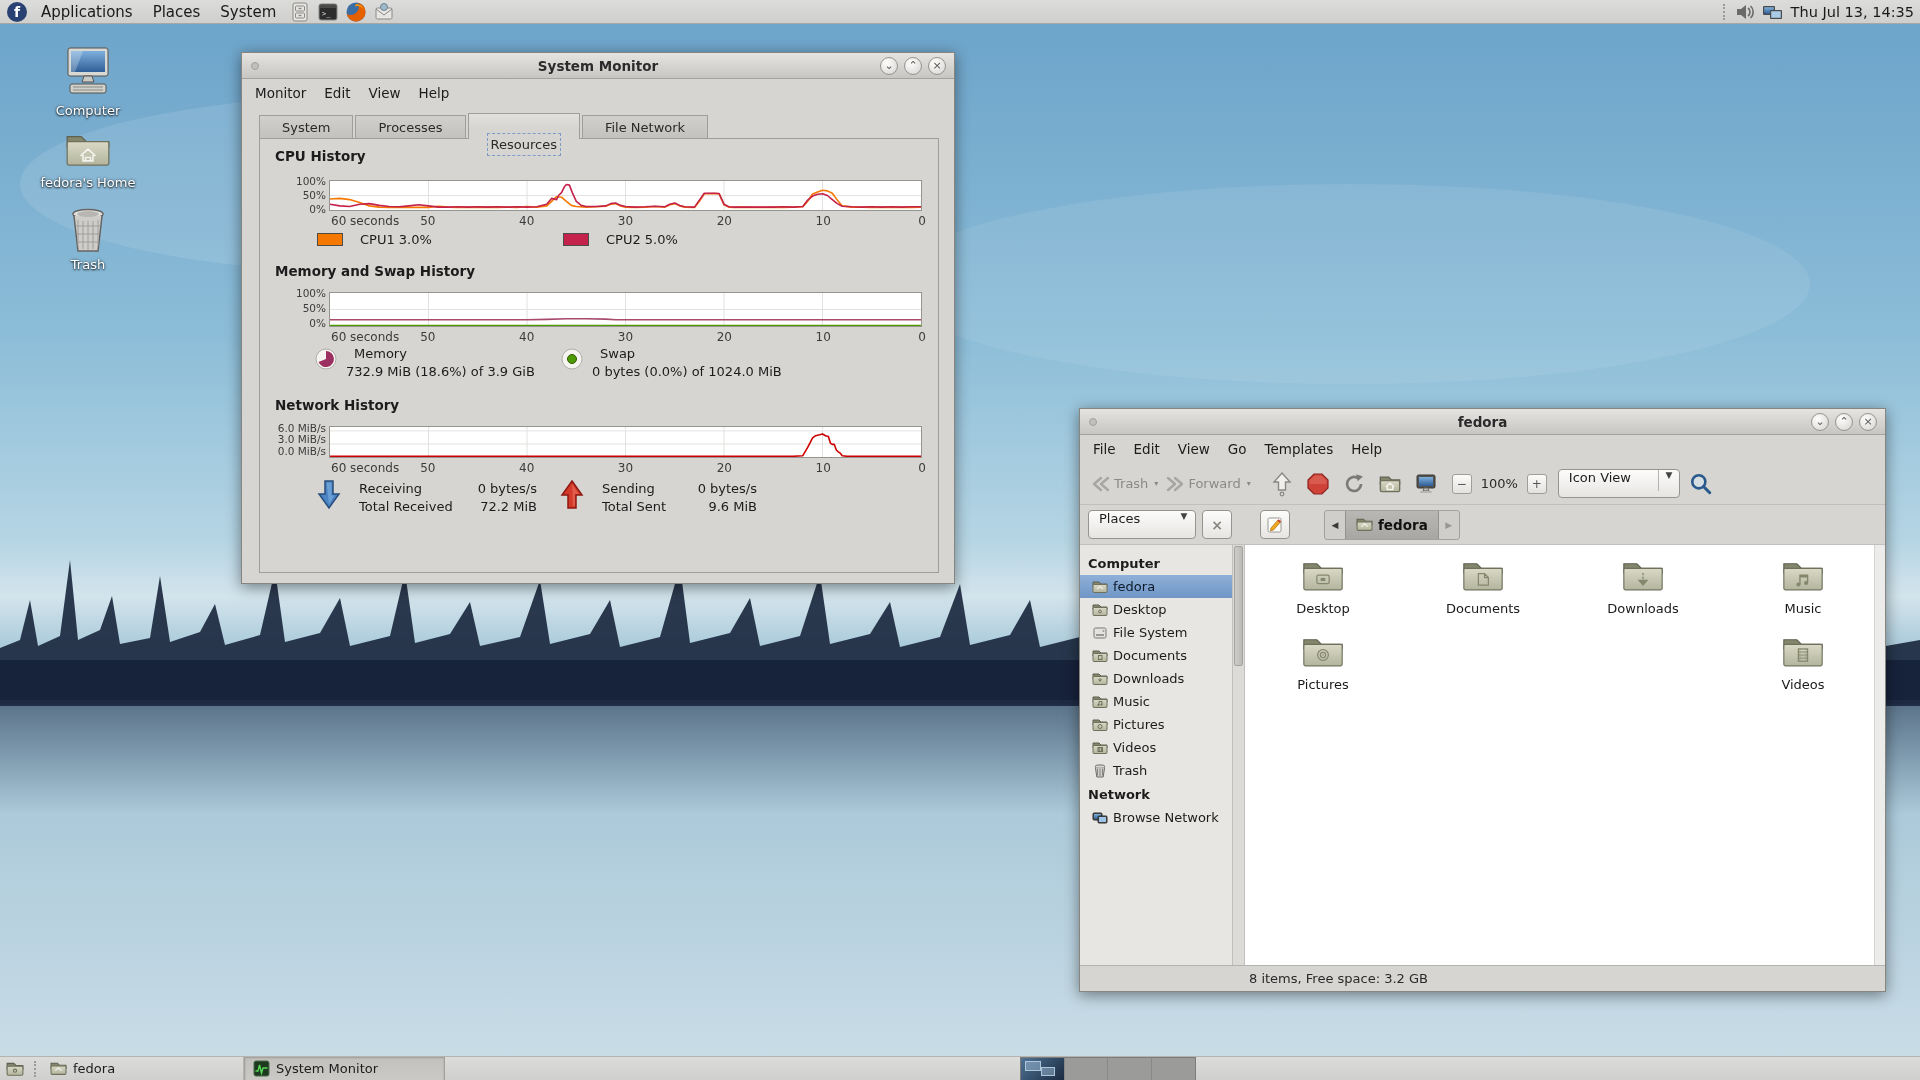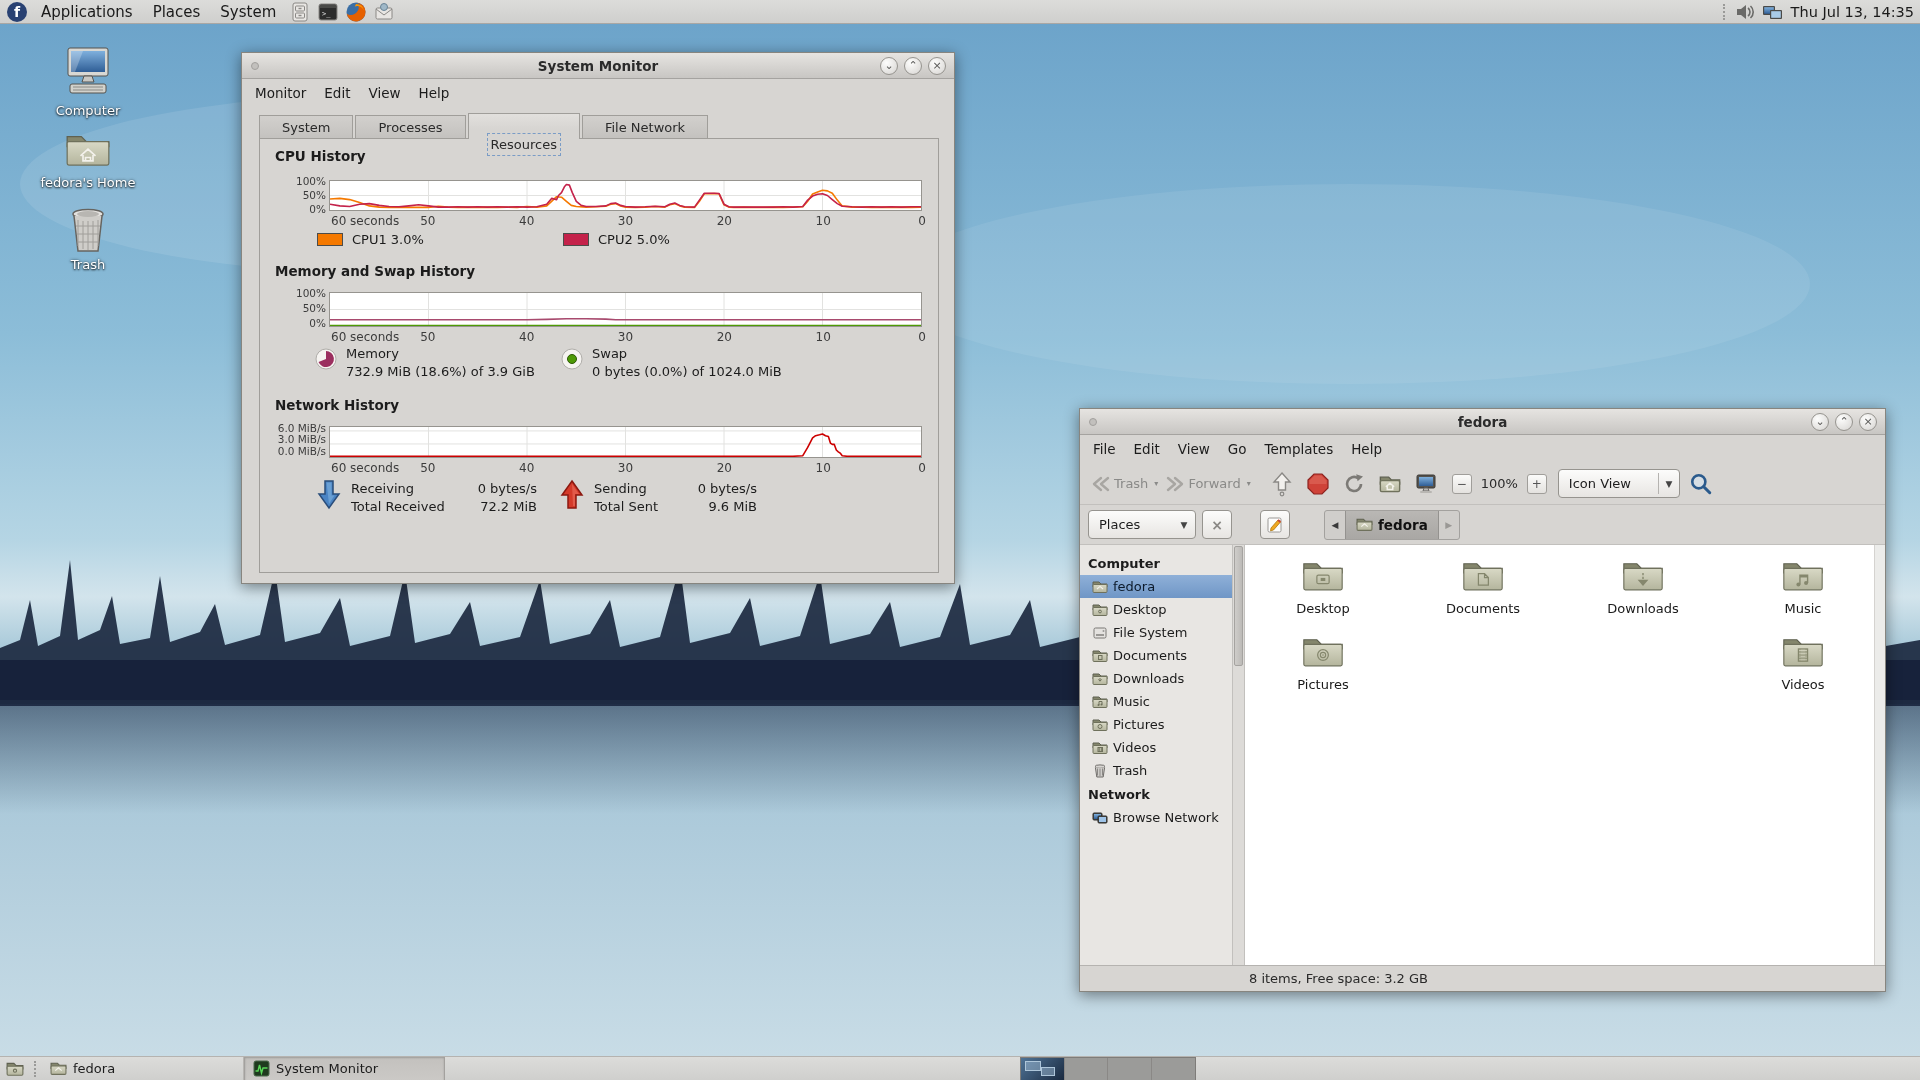--- a/index.html
+++ b/index.html
@@ -48,37 +48,37 @@
   #sm-panel { position:absolute; left:17px; top:85px; width:680px; height:435px;
     border:1px solid #a09e9a; background:#d7d5d2; }
   .sect-h { position:absolute; font-size:13.5px; font-weight:bold; color:#1c1c1c; }
   .plot { position:absolute; background:#fff; border:1px solid #96948f; }
   .plot svg { display:block; }
   .ylab { position:absolute; font-size:10.5px; color:#3c3c3c; text-align:right; width:60px; }
   .xticks { position:absolute; height:13px; font-size:12px; color:#3c3c3c;text-decoration:underline; }
   .xticks .xt { position:absolute; transform:translateX(-50%); white-space:nowrap; }
   .xticks .xt.first { transform:none; }
   .sw { position:absolute; width:26px; height:13px; border:1px solid #4c4c4a; }
-  .legtext { position:absolute; font-size:13px; color:#1c1c1c; white-space:nowrap; }
+  .legtext { position:absolute; font-size:13px; color:#1c1c1c; white-space:nowrap;margin-left:8px; }
   .legval { position:absolute; font-size:13px; color:#1c1c1c; white-space:nowrap; }
   .rnum { text-align:right; }
 
   
   #filemgr { left:1079px; top:408px; width:807px; height:584px; }
   #fm-toolbar { position:absolute; left:0; top:54px; width:805px; height:42px; display:flex; align-items:center;
     padding:0 8px; border-bottom:1px solid #c2c0bd; }
   .tbtn { display:flex; align-items:center; gap:4px; padding:3px 4px; border-radius:3px; }
   .tbtn .tlabel { font-size:13px; color:#8a8a88; }
   .caret { font-size:8px; color:#8a8a88; margin-left:2px; }
   .tool-ico { display:flex; align-items:center; justify-content:center; width:26px; height:26px; margin:0 5px; }
   .zoombtn { width:20px; height:20px; border:1px solid #a09e9a; border-radius:3px;
     background:linear-gradient(#fbfbfa,#e4e2df); font-size:12px; color:#555; text-align:center; line-height:18px; margin:0 3px; }
   #zoomlevel { font-size:13px; color:#2a2a2a; margin:0 6px; }
   .combo { height:29px; border:1px solid #96948f; border-radius:4px; background:linear-gradient(#fcfcfb,#e7e5e2);
-    display:flex; align-items:center; font-size:13px; color:#1c1c1c; }
+    display:flex; font-size:13px; color:#1c1c1c; }
   #viewcombo { width:122px; margin-left:8px; }
   #viewcombo .cv { padding-left:10px; flex:1; }
   #viewcombo .cdiv { width:1px; height:21px; background:#b5b3b0; }
   #viewcombo .ccar { width:20px; text-align:center; font-size:9px; color:#444; }
   #fm-locbar { position:absolute; left:0; top:96px; width:805px; height:40px; display:flex; align-items:center;
     padding:0 8px; border-bottom:1px solid #c2c0bd; }
   #placescombo { width:108px; }
   #placescombo .cv { padding-left:10px; flex:1; }
   #placescombo .ccar { width:22px; text-align:center; font-size:9px; color:#444; }
   .sqbtn { width:30px; height:29px; border:1px solid #96948f; border-radius:4px;

